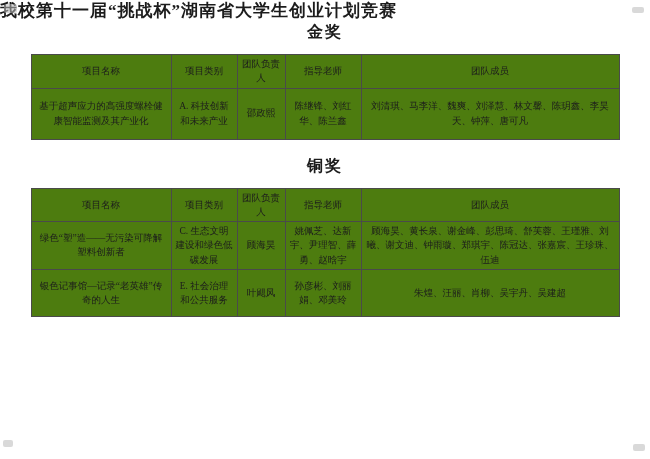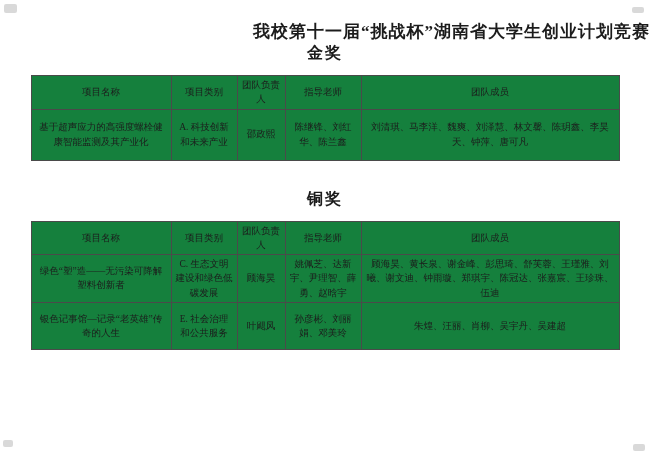--- a/index.html
+++ b/index.html
@@ -6,41 +6,40 @@
   body {
     width: 650px; height: 459px;
     background: #ffffff;
     font-family: "Liberation Serif", "DejaVu Serif", serif;
     color: #1c1c1c;
     position: relative;
     overflow: hidden;
   }
   .page { width: 650px; height: 459px; position: relative; }
   .doc-title {
-    text-align: right;
+    text-align: left;
     font-weight: bold;
     font-size: 17px;
     letter-spacing: 1px;
-    padding-top: 21px;
     line-height: 1.3;
   }
   .award-heading {
     text-align: center;
     font-weight: bold;
     font-size: 16px;
     letter-spacing: 2px;
   }
   .award-heading.gold { }
-  .award-heading.bronze { margin-top: 28px; margin-bottom: 8px; }
+  .award-heading.bronze { margin-top: 16px; margin-bottom: 8px; }
   table.awards-table {
     border-collapse: collapse;
     table-layout: fixed;
     width: 518px;
     margin: 11px auto 0 auto;
-    background: #15803d;
+    background: #4d7c0f;
   }
   table.awards-table th, table.awards-table td {
     border: 1px solid #4a4a4a;
     font-size: 9.5px;
     font-weight: normal;
     text-align: center;
     vertical-align: middle;
     padding: 2px 4px;
     line-height: 1.5;
     word-break: break-all;

